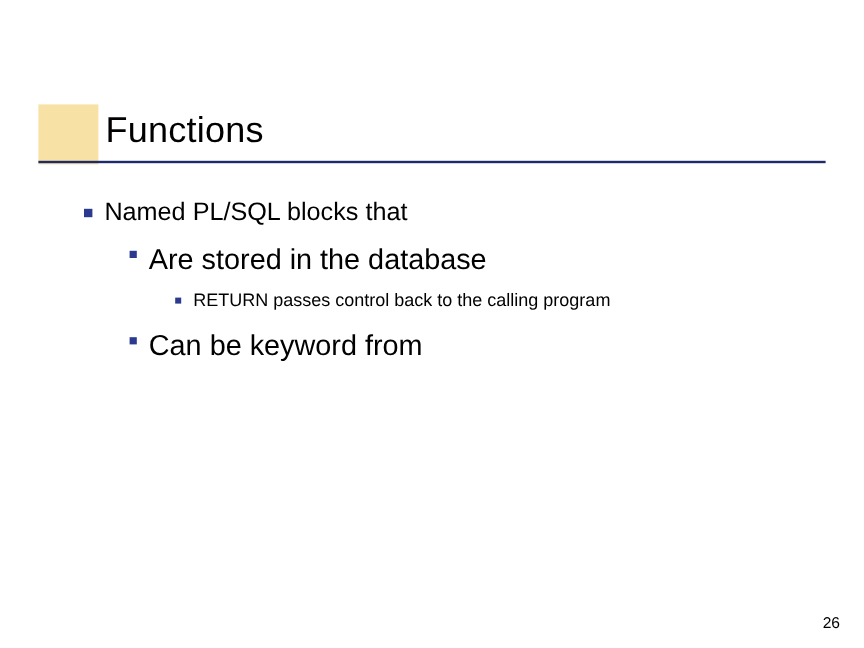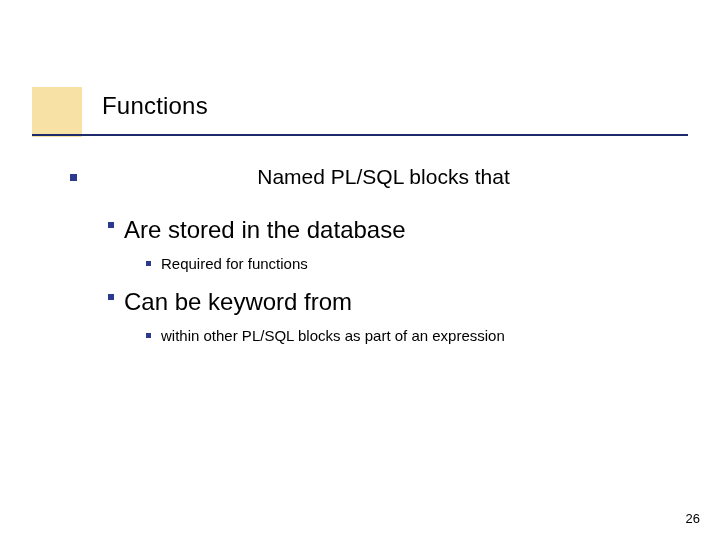--- a/index.html
+++ b/index.html
@@ -17,23 +17,23 @@
     position: absolute;
     left: 32px;
     top: 87px;
     width: 50px;
     height: 50px;
     background: #f0c95a;
     opacity: 0.55;
   }
   .title {
     position: absolute;
-    left: 102px;
+    left: 88px;
     top: 92px;
-    font-size: 24px;
+    font-size: 30px;
     font-weight: 400;
     letter-spacing: 0.2px;
   }
   .rule {
     position: absolute;
     left: 32px;
     top: 134px;
     width: 656px;
     height: 2px;
     background: #1e2a6a;
@@ -63,22 +63,21 @@
     width: 5px;
     height: 5px;
     margin-top: 6px;
   }
   .row {
     display: flex;
     align-items: flex-start;
   }
   .lvl1 {
     font-size: 21px;
-    margin-bottom: 26px;
-    text-align: center;
+    margin-bottom: 13px;
   }
   .lvl2 {
     font-size: 24px;
     margin-left: 38px;
     margin-bottom: 4px;
     line-height: 1.25;
   }
   .lvl3 {
     font-size: 15px;
     margin-left: 76px;
@@ -117,32 +116,28 @@
 
   <div class="row lvl2">
     <span class="bullet-sq sm"></span>
     <span class="txt">Are stored in the database</span>
   </div>
 
   <div class="gap-sm"></div>
 
   <div class="row lvl3">
     <span class="bullet-sq xs"></span>
-    <span class="txt">Required for functions</span>
+    <span class="txt">RETURN passes control back to the calling program</span>
   </div>
 
   <div class="gap"></div>
 
   <div class="row lvl2">
     <span class="bullet-sq sm"></span>
     <span class="txt">Can be keyword from</span>
   </div>
 
   <div class="gap-sm"></div>
 
-  <div class="row lvl3">
-    <span class="bullet-sq xs"></span>
-    <span class="txt">within other PL/SQL blocks as part of an expression</span>
-  </div>
 
 </div>
 
 <div class="page-num">26</div>
 
 </body></html>

